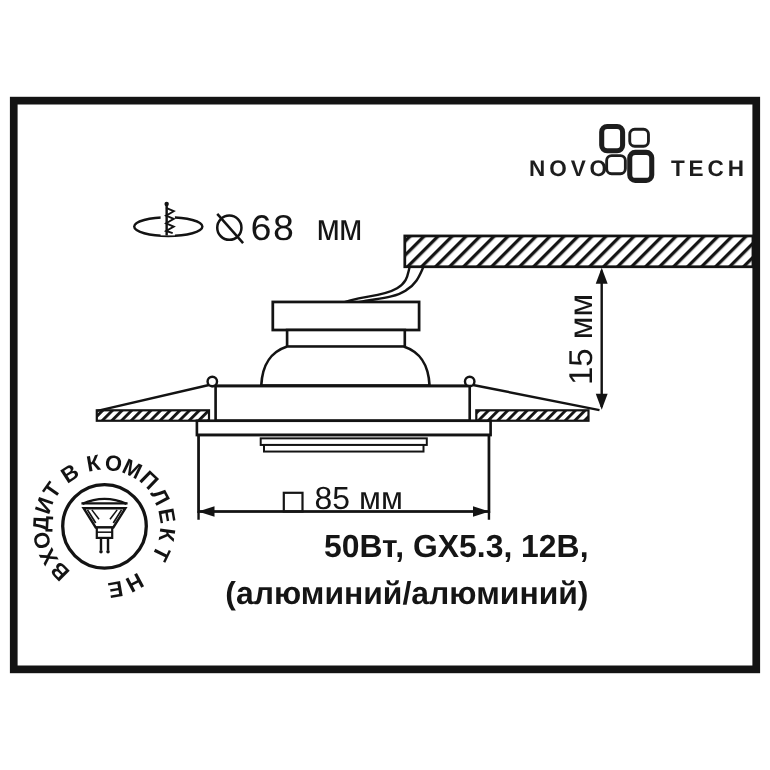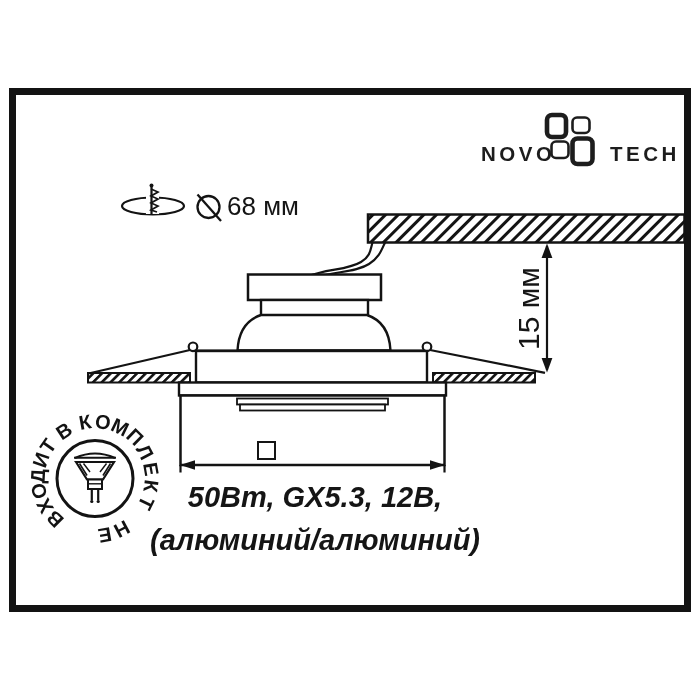--- a/index.html
+++ b/index.html
@@ -4,28 +4,28 @@
 <style>
   html,body{margin:0;padding:0;background:#fff;width:700px;height:700px;overflow:hidden;}
   #page{position:relative;width:568px;height:700px;background:#fff;
         font-family:"Liberation Sans","DejaVu Sans",sans-serif;color:#151515;}
   #frame{position:absolute;left:9px;top:88px;width:682px;height:524px;
          border:7px solid #131313;box-sizing:border-box;background:#fff;}
   svg{position:absolute;left:0;top:0;}
   .txt{position:absolute;color:#151515;white-space:nowrap;}
   .logo-word{position:absolute;top:142px;font-size:20.5px;font-weight:bold;
              letter-spacing:3.5px;color:#1d1d1d;}
-  #cutout-label{left:227px;top:191px;font-size:26px;}
+  #cutout-label{left:227px;top:191px;font-size:34px;font-family:Liberation Mono, monospace;}
   #depth-label{left:488px;top:292px;width:82px;text-align:center;font-size:30px;
                transform:rotate(-90deg);transform-origin:center;}
   #width-row{position:absolute;left:257px;top:438px;display:flex;align-items:center;}
   #width-square{width:15px;height:15px;border:2.6px solid #151515;margin-right:10px;margin-top:3px;}
   #width-label{font-size:29px;}
-  #specs{position:absolute;left:95px;top:483px;width:440px;text-align:center;
-         font-weight:bold;font-style:italic;font-size:29px;line-height:1.0;}
+  #specs{position:absolute;left:95px;top:483px;width:440px;text-align:right;
+         font-weight:bold;font-size:29px;line-height:1.0;}
   #specs .line2{margin-top:14px;}
   .ring-letter{position:absolute;width:22px;height:24px;text-align:center;
                font-size:20px;font-weight:bold;line-height:24px;color:#131313;}
 </style>
 </head>
 <body>
 
 <div id="page">
 
   <div id="frame"></div>
@@ -132,20 +132,21 @@
 
   <div class="logo-word" style="left:481px">NOVO</div>
   <div class="logo-word" style="left:610px">TECH</div>
 
   <div class="txt" id="cutout-label">68 мм</div>
 
   <div class="txt" id="depth-label">15 мм</div>
 
   <div id="width-row">
     <span id="width-square"></span>
+    <span class="txt" id="width-label" style="position:static">85 мм</span>
   </div>
 
   <div id="specs">
     <div class="line1">50Вт, GX5.3, 12В,</div>
     <div class="line2">(алюминий/алюминий)</div>
   </div>
 
   <div id="stamp-ring">
       <span class="ring-letter" style="left: 110.76px; top: 516.828px; transform: rotate(152deg);">Н</span>
       <span class="ring-letter" style="left: 93.8979px; top: 522.634px; transform: rotate(170deg);">Е</span>

